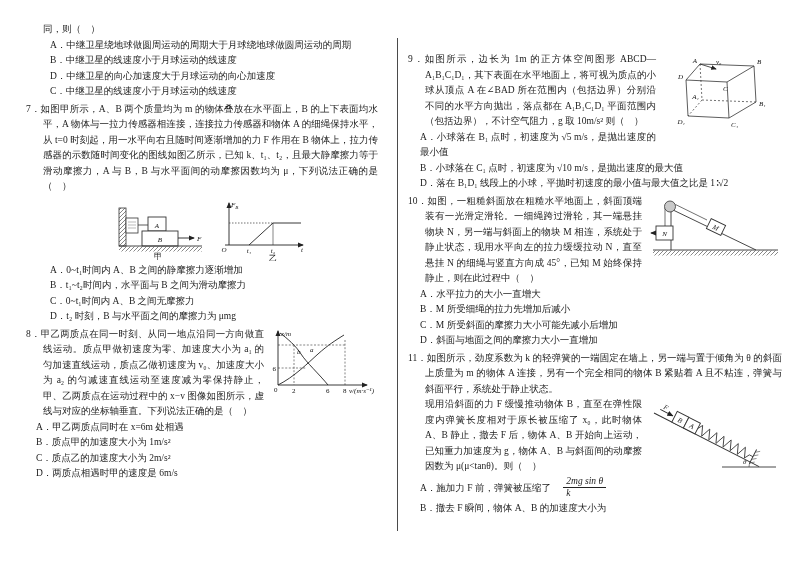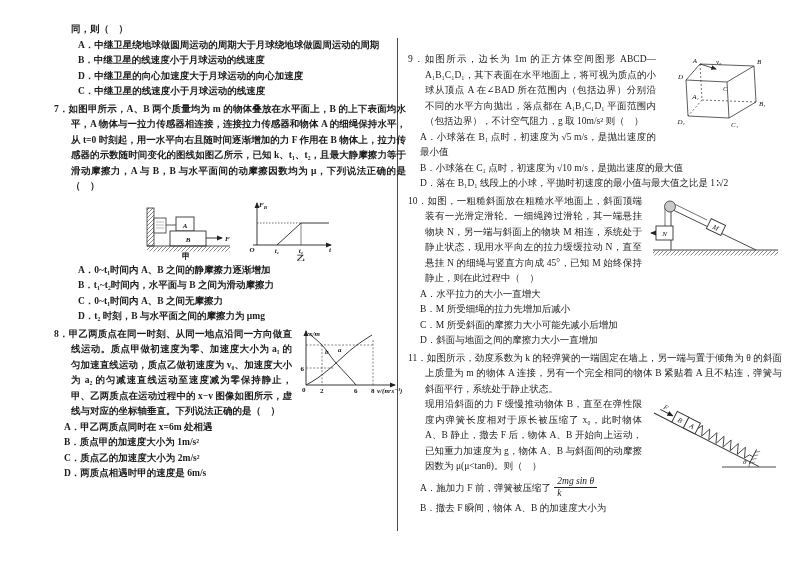--- a/index.html
+++ b/index.html
@@ -1,39 +1,39 @@
 <!DOCTYPE html>
 <html><head>
 <meta charset="utf-8">
 <style>
   *{margin:0;padding:0;box-sizing:border-box;}
   html,body{background:#fff;}
   body{width:794px;height:561px;font-family:"Liberation Serif","DejaVu Serif",serif;color:#1c1c1c;}
   .page{position:relative;width:794px;height:561px;background:#ffffff;overflow:hidden;}
   .divider{position:absolute;left:397px;top:38px;width:1px;height:493px;background:#4a4a4a;}
   .col{position:absolute;font-size:9.5px;line-height:15.5px;}
-  .col-left{left:54px;top:20px;width:352px;font-weight:bold;}
+  .col-left{left:26px;top:20px;width:352px;}
   .col-right{left:408px;top:50px;width:374px;}
   p.line{text-align:justify;}
   .stem{padding-left:17px;text-indent:-17px;}
   .stem-cont{padding-left:17px;text-indent:0;}
   .stem-plain{padding-left:17px;}
   .hdr{padding-left:21px;text-indent:-21px;}
   .opt{padding-left:24px;}
   .opt2{padding-left:10px;}
   .ropt{padding-left:12px;}
   section.q{overflow:hidden;margin-top:2px;}
   .figrow{display:flex;align-items:flex-end;gap:10px;margin:2px 0 2px 88px;}
   svg{display:block;}
   svg text{font-family:"Liberation Serif","DejaVu Serif",serif;fill:#111;font-size:7px;}
   svg .it{font-style:italic;}
   svg .cn{font-size:8px;}
   .figr{float:right;margin:2px 0 3px 8px;}
   .fig8f{float:right;margin:0 0 3px 6px;}
-  .frac{display:inline-block;vertical-align:middle;text-align:left;font-style:italic;line-height:1.05;margin:0 1px;}
+  .frac{display:inline-block;vertical-align:middle;text-align:left;font-style:italic;line-height:1.05;margin:0 10px;}
   .frac .num{display:block;padding:0 3px 1px;border-bottom:1px solid #222;}
   .frac .den{display:block;padding:1px 3px 0;}
   .frac-line{margin:2px 0;}
 </style>
 </head>
 <body>
 
 <div class="page">
   <div class="divider"></div>
 

